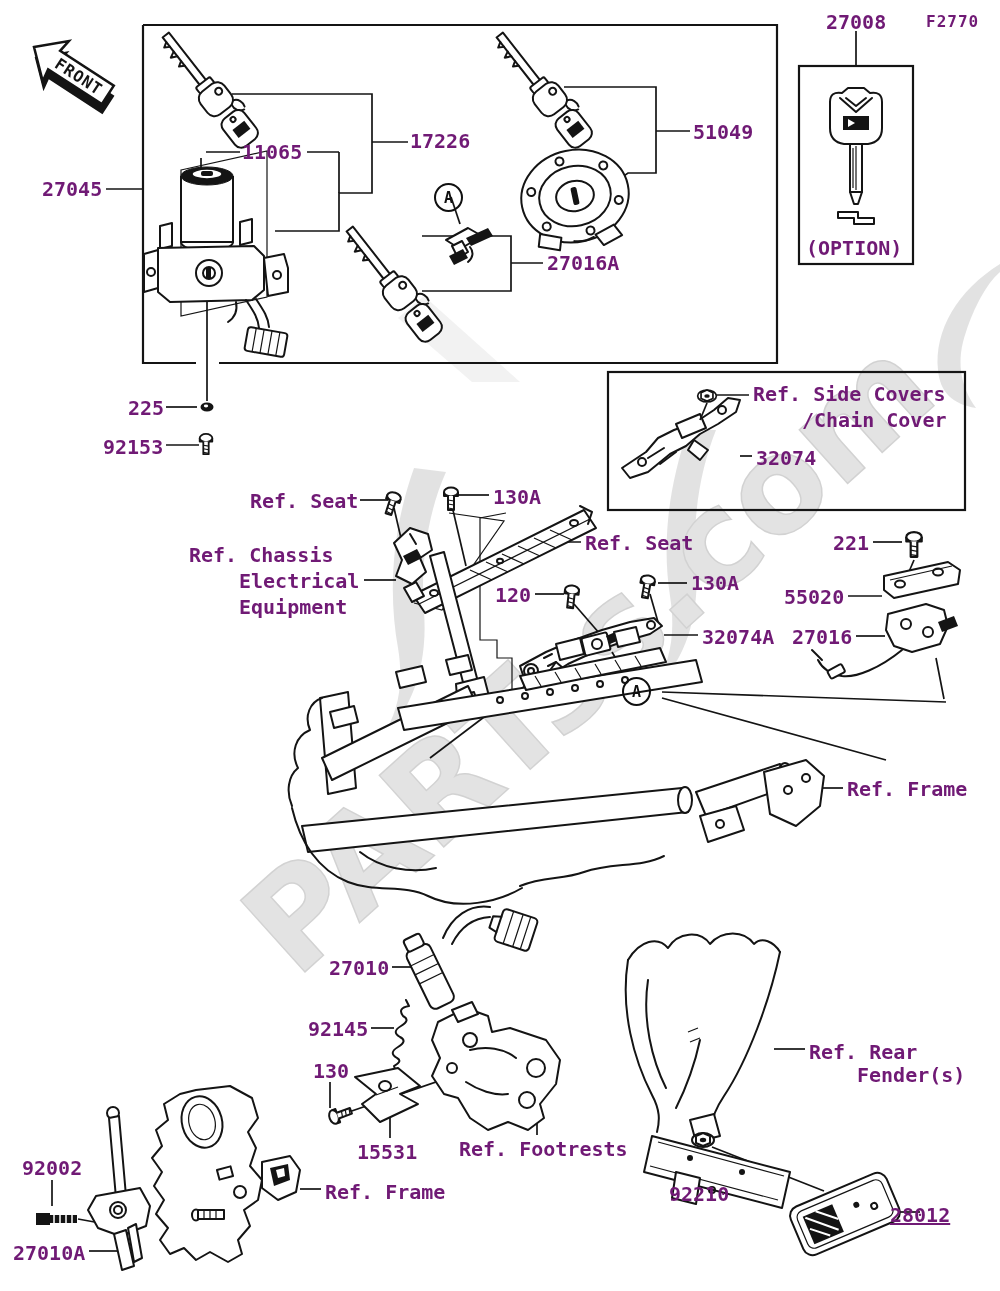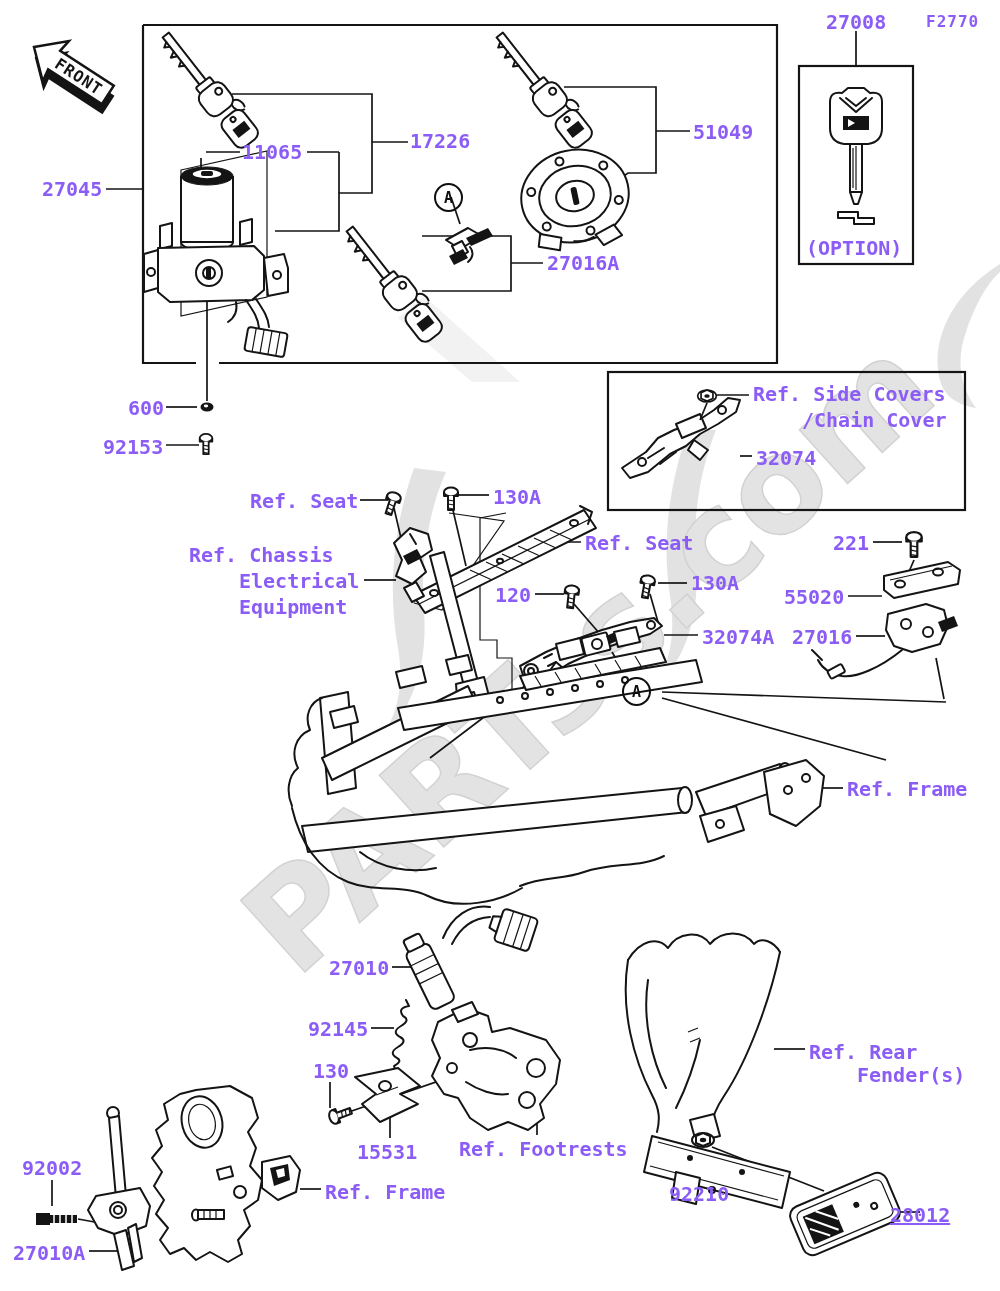--- a/index.html
+++ b/index.html
@@ -1,19 +1,19 @@
 <!DOCTYPE html>
 <html><head>
 <meta charset="utf-8">
 <style>
   html,body{margin:0;padding:0;background:#ffffff;}
   .canvas{position:relative;width:1000px;height:1291px;background:#fff;overflow:hidden;
           font-family:"DejaVu Sans Mono","Liberation Mono",monospace;}
   .canvas > svg{position:absolute;left:0;top:0;}
-  .lbl{position:absolute;font-weight:bold;font-size:20px;line-height:22px;color:#8b5cf6;
+  .lbl{position:absolute;font-weight:bold;font-size:20px;line-height:22px;color:#701a75;
        white-space:pre;letter-spacing:0px;}
   .sm{font-size:16px;letter-spacing:1px;}
   .amark{position:absolute;width:25px;height:25px;border:2.5px solid #101010;border-radius:50%;
          display:flex;align-items:center;justify-content:center;
          font-size:15px;font-weight:bold;color:#101010;background:transparent;}
   
   .ln{stroke:#141414;stroke-width:1.7;fill:none;}
   .pt{stroke:#141414;stroke-width:2;fill:#ffffff;stroke-linejoin:round;}
   .ptn{stroke:#141414;stroke-width:2;fill:none;stroke-linecap:round;stroke-linejoin:round;}
   .thin{stroke:#141414;stroke-width:1.2;fill:none;}
@@ -390,21 +390,21 @@
 </svg>
 
 <div class="lbl" style="left:826px;top:11px;">27008</div>
 <div class="lbl sm" style="left:926px;top:11px;">F2770</div>
 <div class="lbl" style="left:410px;top:130px;">17226</div>
 <div class="lbl" style="left:242px;top:141px;">11065</div>
 <div class="lbl" style="left:693px;top:121px;">51049</div>
 <div class="lbl" style="left:547px;top:252px;">27016A</div>
 <div class="lbl" style="left:806px;top:237px;">(OPTION)</div>
 <div class="lbl" style="left:42px;top:178px;">27045</div>
-<div class="lbl" style="left:128px;top:397px;">600</div>
+<div class="lbl" style="left:128px;top:397px;">225</div>
 <div class="lbl" style="left:103px;top:436px;">92153</div>
 <div class="lbl" style="left:753px;top:383px;">Ref. Side Covers</div>
 <div class="lbl" style="left:802px;top:409px;">/Chain Cover</div>
 <div class="lbl" style="left:756px;top:447px;">32074</div>
 <div class="lbl" style="left:250px;top:490px;">Ref. Seat</div>
 <div class="lbl" style="left:493px;top:486px;">130A</div>
 <div class="lbl" style="left:189px;top:544px;">Ref. Chassis</div>
 <div class="lbl" style="left:239px;top:570px;">Electrical</div>
 <div class="lbl" style="left:239px;top:596px;">Equipment</div>
 <div class="lbl" style="left:585px;top:532px;">Ref. Seat</div>

